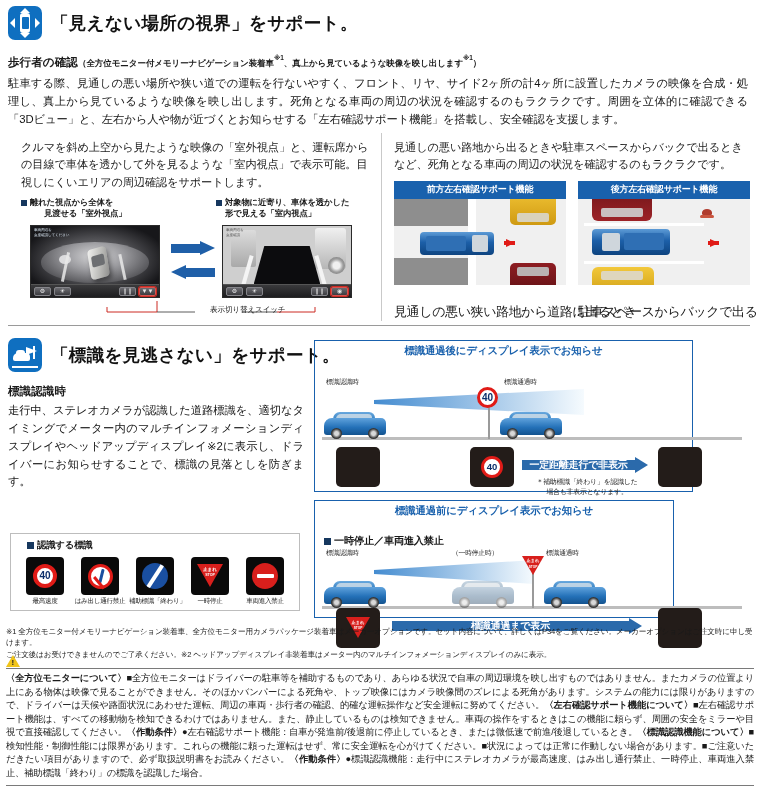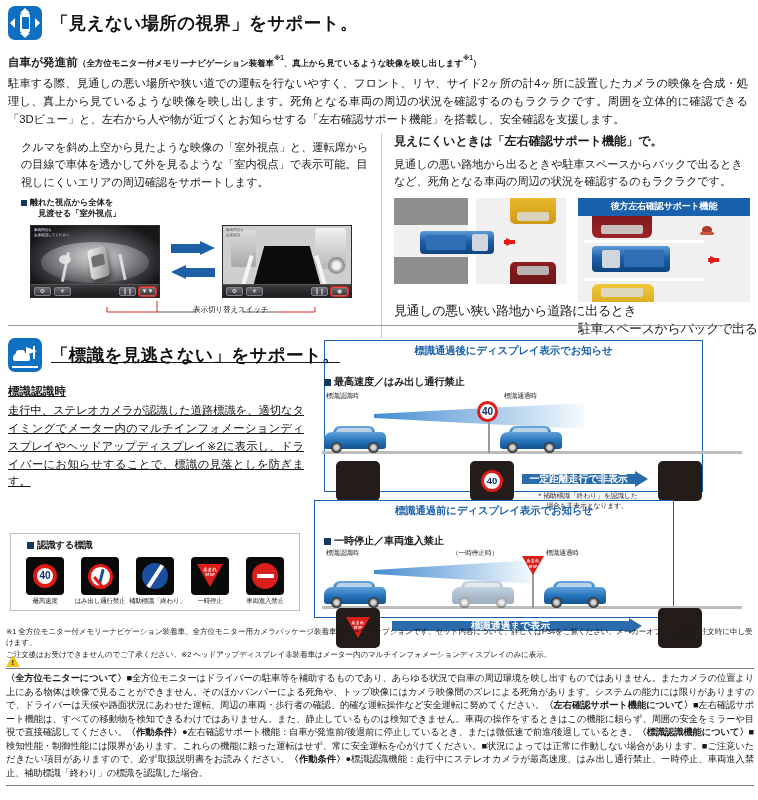--- a/index.html
+++ b/index.html
@@ -267,38 +267,42 @@
         <div class="ar up"></div>
           <div class="ar dn"></div>
           <div class="ar lf"></div>
           <div class="ar rt"></div>
         <div class="car"></div>
       </div>
       <div class="sec-title">「見えない場所の視界」をサポート。</div>
     </div>
 
     <div style="margin-top:12px;">
-      <span class="lead-title">自車が発進前</span><span class="lead-sub">（全方位モニター付メモリーナビゲーション装着車</span><span class="lead-sub sup" style="font-size:6.5px;vertical-align:super;">※1</span><span class="lead-sub">、真上から見ているような映像を映し出します</span><span class="lead-sub sup" style="font-size:6.5px;vertical-align:super;">※1</span><span class="lead-sub">）</span>
+      <span class="lead-title">歩行者の確認</span><span class="lead-sub">（全方位モニター付メモリーナビゲーション装着車</span><span class="lead-sub sup" style="font-size:6.5px;vertical-align:super;">※1</span><span class="lead-sub">、真上から見ているような映像を映し出します</span><span class="lead-sub sup" style="font-size:6.5px;vertical-align:super;">※1</span><span class="lead-sub">）</span>
     </div>
 
     <div class="body-text" style="margin-top:5px; width:740px; text-align:justify;">駐車する際、見通しの悪い場所や狭い道での運転を行ないやすく、フロント、リヤ、サイド2ヶ所の計4ヶ所に設置したカメラの映像を合成・処理し、真上から見ているような映像を映し出します。死角となる車両の周辺の状況を確認するのもラクラクです。周囲を立体的に確認できる「3Dビュー」と、左右から人や物が近づくとお知らせする「左右確認サポート機能」を搭載し、安全確認を支援します。</div>
   </div>
 
   <div class="two-col" style="position:absolute; left:8px; top:133px; width:742px;">
 
     <div class="col-left">
       <div class="sub-body" style="margin-top:6px; padding-left:13px;">クルマを斜め上空から見たような映像の「室外視点」と、運転席からの目線で車体を透かして外を見るような「室内視点」で表示可能。目視しにくいエリアの周辺確認をサポートします。</div>
 
       <div style="position:relative; margin-top:6px; padding-left:13px; height:120px;">
 
         <div class="bullet-lbl" style="position:absolute; left:13px; top:0; width:150px;">
           <span class="sq"></span><span>離れた視点から全体を</span><br>
-          <span style="margin-left:17px;">見渡せる「室外視点」</span>
-        </div>
-
+          <span style="margin-left:23px;">見渡せる「室外視点」</span>
+        </div>
+
+        <div class="bullet-lbl" style="position:absolute; left:208px; top:0; width:170px;">
+          <span class="sq"></span><span>対象物に近寄り、車体を透かした</span><br>
+          <span style="margin-left:9px;">形で見える「室内視点」</span>
+        </div>
 
         <div class="nav-shot" style="position:absolute; left:22px; top:28px;">
           <div class="scene sc-out">
             <div class="bowl"></div>
             <div class="dot"></div>
             <div class="ln a"></div>
               <div class="ln b"></div>
             <div class="car3"></div>
           </div>
           <div class="ovl">
@@ -362,31 +366,31 @@
               </div>
           </div>
         </div>
 
         <svg width="300" height="22" style="position:absolute; left:37px; top:104px;">
           <path d="M112,0 L112,11 L62,11 L62,6" stroke="#cc2a22" stroke-width="1" fill="none"></path>
           <path d="M112,11 L150,11" stroke="#333" stroke-width=".8" fill="none"></path>
           <path d="M232,11 L270,11 L270,6" stroke="#cc2a22" stroke-width="1" fill="none"></path>
           <path d="M197,11 L232,11" stroke="#333" stroke-width=".8" fill="none"></path>
         </svg>
-        <div class="switch-cap" style="position:absolute; left:185px; top:108px;text-align:center;">表示切り替えスイッチ</div>
+        <div class="switch-cap" style="position:absolute; left:202px; top:108px;text-align:center;">表示切り替えスイッチ</div>
       </div>
     </div>
 
     <div class="col-right">
-      <div class="sub-head">見えにくいときは「左右確認サポート機能」で。</div>
       <div class="sub-body" style="margin-top:6px;">見通しの悪い路地から出るときや駐車スペースからバックで出るときなど、死角となる車両の周辺の状況を確認するのもラクラクです。</div>
 
       <div style="display:flex; gap:12px; margin-top:7px;">
 
         <div class="diag">
+          <div class="dh">前方左右確認サポート機能</div>
           <div class="dbody">
             <div class="slot" style="left:0; top:0; width:74px; height:27px;"></div>
             <div class="slot" style="left:0; top:59px; width:74px; height:27px;"></div>
             <div class="lane" style="left:74px; top:0; width:8px; height:86px;"></div>
 
             <div class="carT blue" style="left:26px; top:33px; width:74px; height:23px;">
               <div class="wind" style="left:52px; top:3px; width:16px; height:17px;"></div>
               <div class="wind" style="left:6px; top:4px; width:40px; height:15px; background:#2f6fb4;"></div>
             </div>
 
@@ -432,21 +436,21 @@
               </div>
           </div>
           <div class="cap">駐車スペースからバックで出るとき</div>
         </div>
       </div>
     </div>
   </div>
 
   <div class="hr-line" style="position:absolute; left:8px; top:325px; width:742px;"></div>
 
-  <div style="position:absolute; left:8px; top:338px; width:300px;text-decoration:underline;">
+  <div style="position:absolute; left:8px; top:338px; width:300px;">
     <div class="sec-head">
       <div class="sec-icon ic-sign">
         <div class="car2"></div>
           <div class="beam"></div>
           <div class="post"></div>
           <div class="road"></div>
       </div>
       <div class="sec-title">「標識を見逃さない」をサポート。</div>
     </div>
 
@@ -504,27 +508,24 @@
         <div class="tile">
           <div style="width:26px;height:26px;border-radius:50%;background:#d81f1c;display:flex;align-items:center;justify-content:center;">
             <div style="width:17px;height:4.5px;background:#fff;border-radius:1px;"></div>
           </div>
         </div>
         <div class="cap2">車両進入禁止</div>
       </div>
     </div>
   </div>
 
-  <div class="panel" style="position:absolute; left:324px; top:340px; width:379px; height:152px;">
+  <div class="panel" style="position:absolute; left:314px; top:340px; width:379px; height:152px;">
     <div class="panel-head">標識通過後にディスプレイ表示でお知らせ</div>
   </div>
   <div style="position:absolute; left:322px; top:375px; width:420px;">
-    <div class="panel-sub">
-      <span class="sq"></span><span>最高速度／はみ出し通行禁止</span>
-    </div>
 
     <div class="scene2">
       <div class="beamwedge" style="left:52px; top:14px; width:210px; height:26px;"></div>
       <div class="ground" style="left:0; right:0; top:62px;"></div>
 
       <div class="tinylbl" style="position:absolute; left:4px; top:2px;">標識認識時</div>
       <div class="sideCar" style="left:2px; top:38px;">
         <div class="roof"></div>
           <div class="wg"></div>
           <div class="body"></div>

